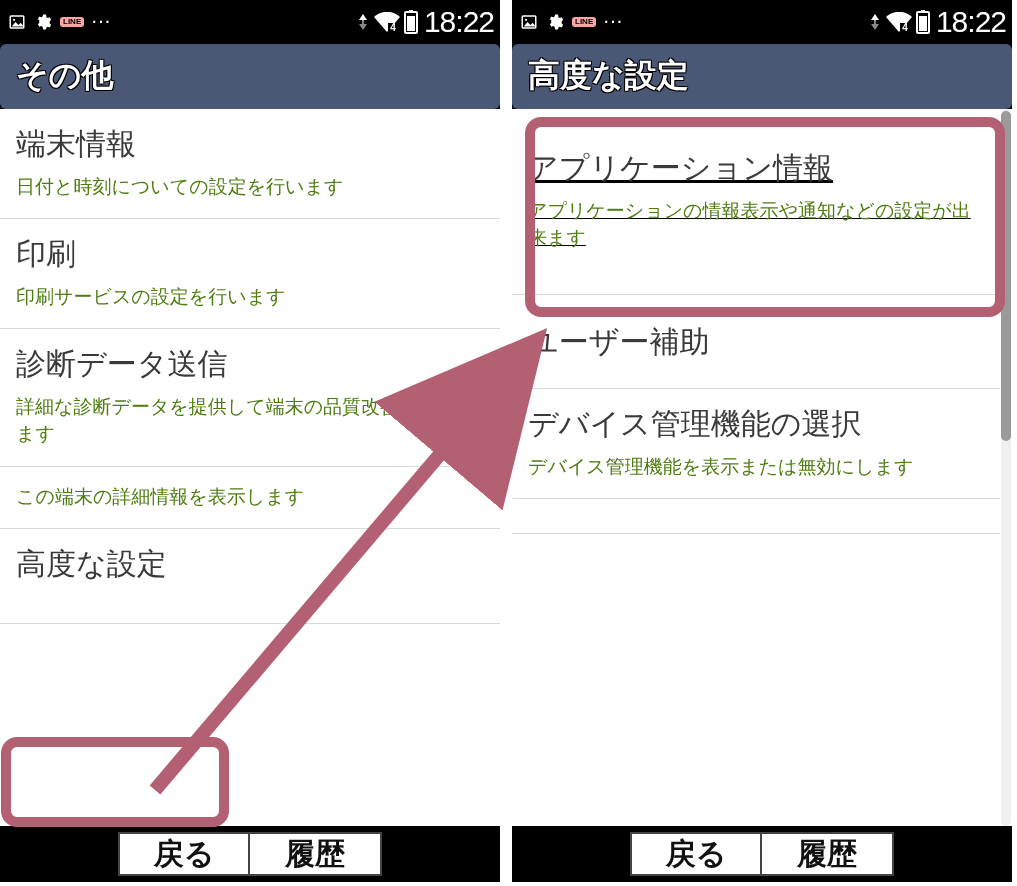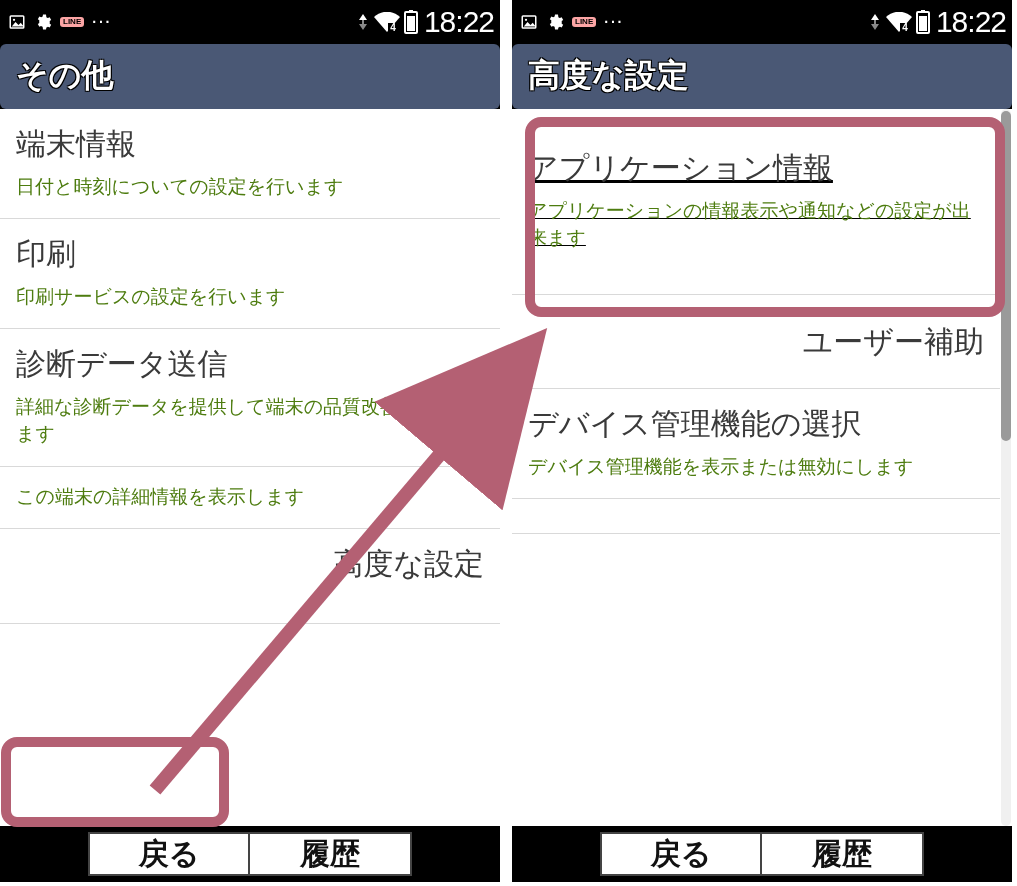--- a/index.html
+++ b/index.html
@@ -66,21 +66,21 @@
     border-bottom: 1px solid #d9d9d9;
     padding: 16px 16px 18px 16px;
   }
   .list-item .li-title {
     color: #3a3a3a;
     font-size: 30px;
     font-weight: 400;
     line-height: 1.25;
     margin-bottom: 10px;
   }
-  .list-item .li-title.only { margin-bottom: 0; text-align: right; }
+  .list-item .li-title.only { margin-bottom: 0; }
   .list-item .li-desc {
     color: #4d7c0f;
     font-size: 19px;
     line-height: 1.45;
   }
   .scrollbar {
     width: 12px;
     background: transparent;
     position: relative;
   }
@@ -98,21 +98,21 @@
     display:flex;
     align-items:center;
     justify-content:center;
     gap: 0;
   }
   .bottombar .btn {
     background:#fff;
     border:2px solid #444;
     font-size: 30px;
     font-weight: 700;
-    width: 162px;
+    width: 132px;
     height: 44px;
     display:flex; align-items:center; justify-content:center;
     color:#111;
   }
   .bottombar .btn + .btn { border-left: none; }
   
   .hl {
     position:absolute;
     border: 10px solid #b46073;
     border-radius: 16px;

